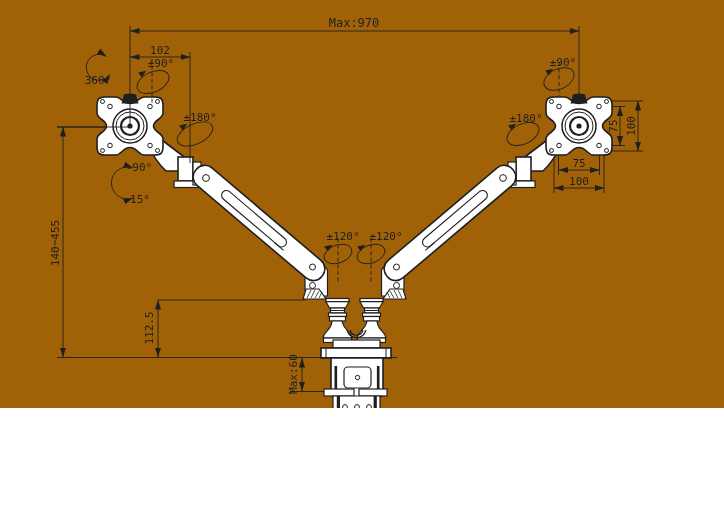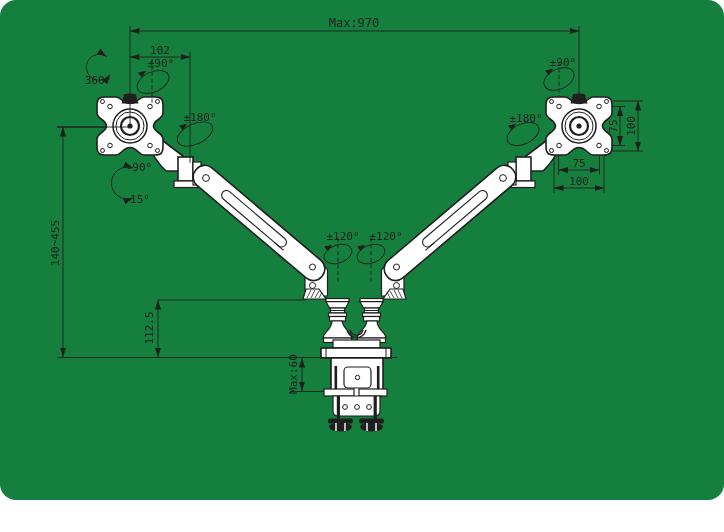--- a/index.html
+++ b/index.html
@@ -1,16 +1,16 @@
 <!DOCTYPE html>
 <html><head>
 <meta charset="utf-8">
 <style>
   html,body{margin:0;padding:0;background:#fff;}
-  .stage{width:724px;height:500px;background:#15803d;position:relative;overflow:hidden;border-radius:16px;}
+  .stage{width:724px;height:408px;background:#a16207;position:relative;overflow:hidden;}
   svg{display:block;}
   text{font-family:"DejaVu Sans Mono","Liberation Mono",monospace;fill:#1f1f1f;}
   .lbl{font-size:11px;}
   .lbl-big{font-size:12px;}
   .thin{stroke:#1f1f1f;stroke-width:0.9;fill:none;}
   .dash{stroke:#1f1f1f;stroke-width:0.9;fill:none;stroke-dasharray:4 2.6;}
   .part{stroke:#1f1f1f;stroke-width:1.6;fill:#fff;}
   .part2{stroke:#1f1f1f;stroke-width:1.2;fill:#fff;}
   .det{stroke:#1f1f1f;stroke-width:1;fill:none;}
   .blk{fill:#1f1f1f;stroke:none;}

